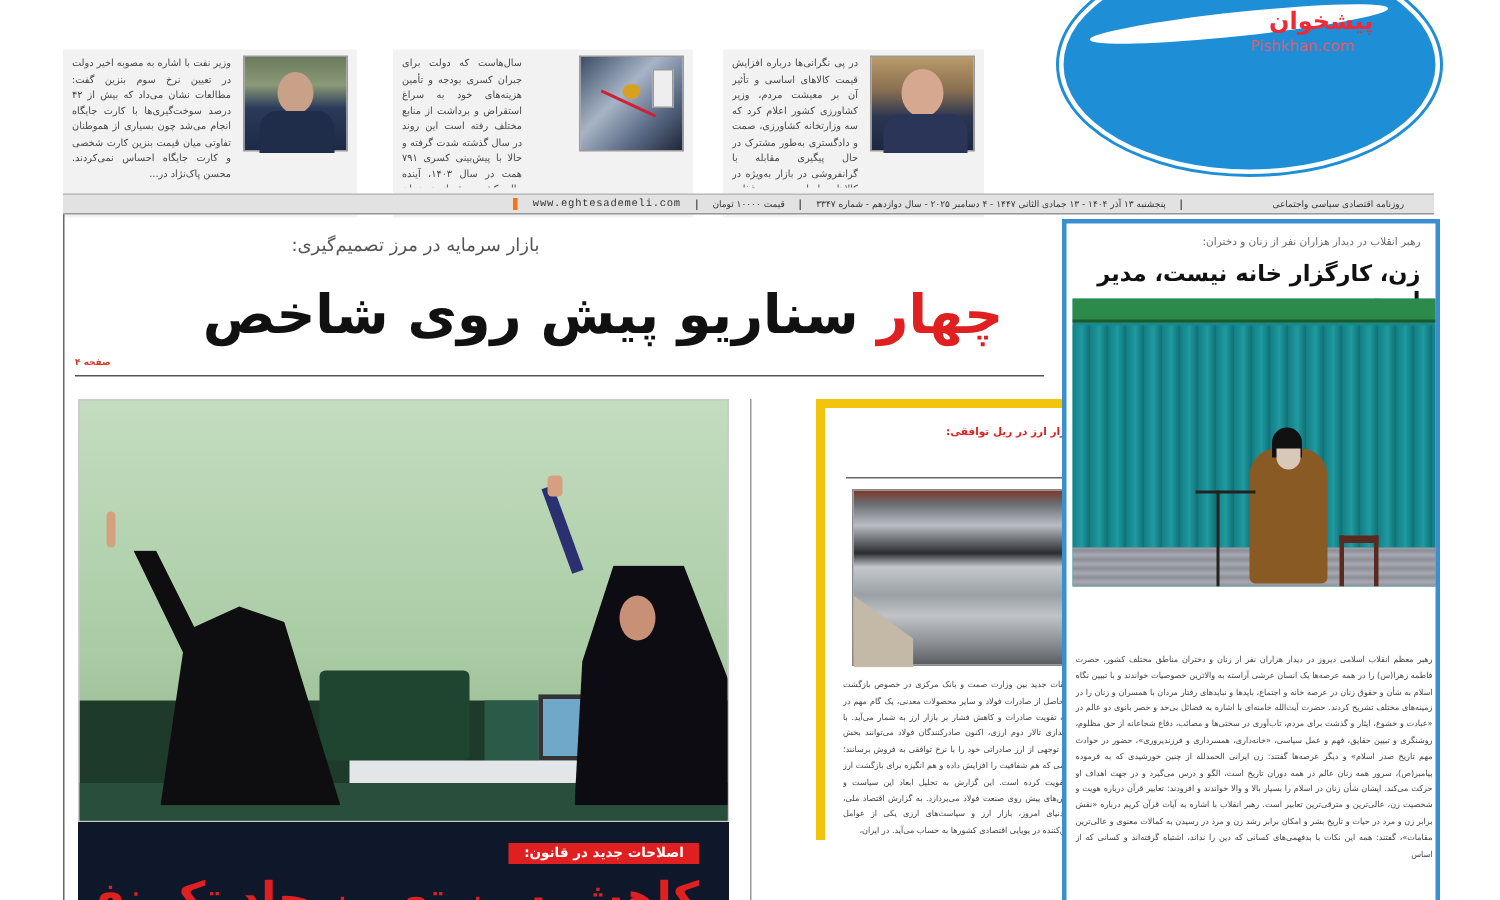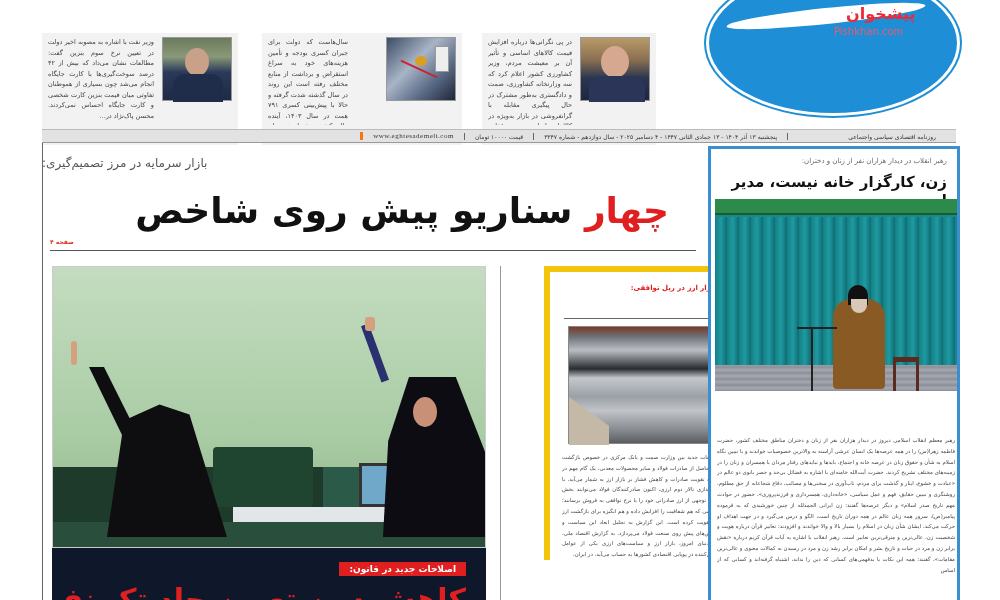--- a/index.html
+++ b/index.html
@@ -5,21 +5,21 @@
 *{box-sizing:border-box;margin:0;padding:0}
 html,body{width:1000px;height:600px;overflow:hidden;background:#fff;font-family:"DejaVu Sans",sans-serif;color:#222}
 .abs{position:absolute}
 .rtl{direction:rtl;text-align:right}
 .teaser{position:absolute;top:0;height:112px;background:#f2f2f2;padding:4px 6px;margin-top:33px;}
 .teaser .photo{position:absolute;top:4px;right:6px;width:70px;height:64px;border:1px solid #999}
 .teaser .txt{font-size:6.5px;line-height:10.5px;color:#444;direction:rtl;text-align:justify}
 .teaser .pg{position:absolute;bottom:5px;right:8px;font-size:6px;color:#d32;font-weight:bold;direction:rtl}
 .strip{position:absolute;left:42px;top:129px;width:914px;height:14px;background:#e2e2e2;border-bottom:1px solid #999;border-top:1px solid #bbb;font-size:6px;color:#333;display:flex;align-items:center;direction:rtl;padding-right:10px}
 .strip span{padding:0 10px;border-left:1px solid #666}
-.strip .url{font-family:Liberation Serif, serif;font-size:7px;letter-spacing:0.5px;border-left:3px solid #f97316}
+.strip .url{font-family:Liberation Mono, monospace;font-size:7px;letter-spacing:0.5px;border-left:3px solid #f97316}
 .body{font-size:5.4px;line-height:10.8px;color:#444;direction:rtl;text-align:justify}
 </style>
 </head>
 <body>
 
 <div class="teaser" style="left:42px;width:196px;">
   <div class="photo" style="background:linear-gradient(180deg,#6a7a5c 0%,#8a9a78 30%,#2b3a5a 55%,#1e2a45 100%);">
     <div class="abs" style="left:22px;top:10px;width:24px;height:28px;border-radius:50%;background:#c9a088"></div>
     <div class="abs" style="left:10px;top:36px;width:50px;height:28px;background:#1f2c4a;border-radius:12px 12px 0 0"></div>
   </div>
@@ -54,21 +54,21 @@
 </div>
 
 <div class="strip">
   <span style="padding-left:60px">روزنامه اقتصادی سیاسی واجتماعی</span>
   <span>پنجشنبه ۱۳ آذر ۱۴۰۴ - ۱۳ جمادی الثانی ۱۴۴۷ - ۴ دسامبر ۲۰۲۵ - سال دوازدهم - شماره ۳۳۴۷</span>
   <span>قیمت ۱۰۰۰۰ تومان</span>
   <span class="url">www.eghtesademeli.com</span>
 </div>
 
 <div class="abs" style="left:42px;top:146px;width:662px;height:112px;">
-  <div class="abs rtl" style="left:0;top:10px;width:470px;font-size:12px;color:#555;text-align:left">بازار سرمایه در مرز تصمیم‌گیری:</div>
+  <div class="abs rtl" style="left:0;top:10px;width:470px;font-size:12px;color:#555;text-align:center">بازار سرمایه در مرز تصمیم‌گیری:</div>
   <div class="abs" style="left:90px;top:40px;width:540px;direction:rtl;text-align:center;font-size:36px;font-weight:bold;font-family:'DejaVu Sans',sans-serif;letter-spacing:-1px;line-height:50px">
     <span style="color:#e02020">چهار</span>
     <span style="color:#111">سناریو پیش روی شاخص</span>
   </div>
   <div class="abs" style="left:8px;top:92px;font-size:6px;color:#d32;font-weight:bold;direction:rtl">صفحه ۴</div>
   <div class="abs" style="left:8px;top:104px;width:646px;height:1px;background:#555"></div>
 </div>
 
 <div class="abs" style="left:42px;top:143px;width:1px;height:457px;background:#666"></div>
 

